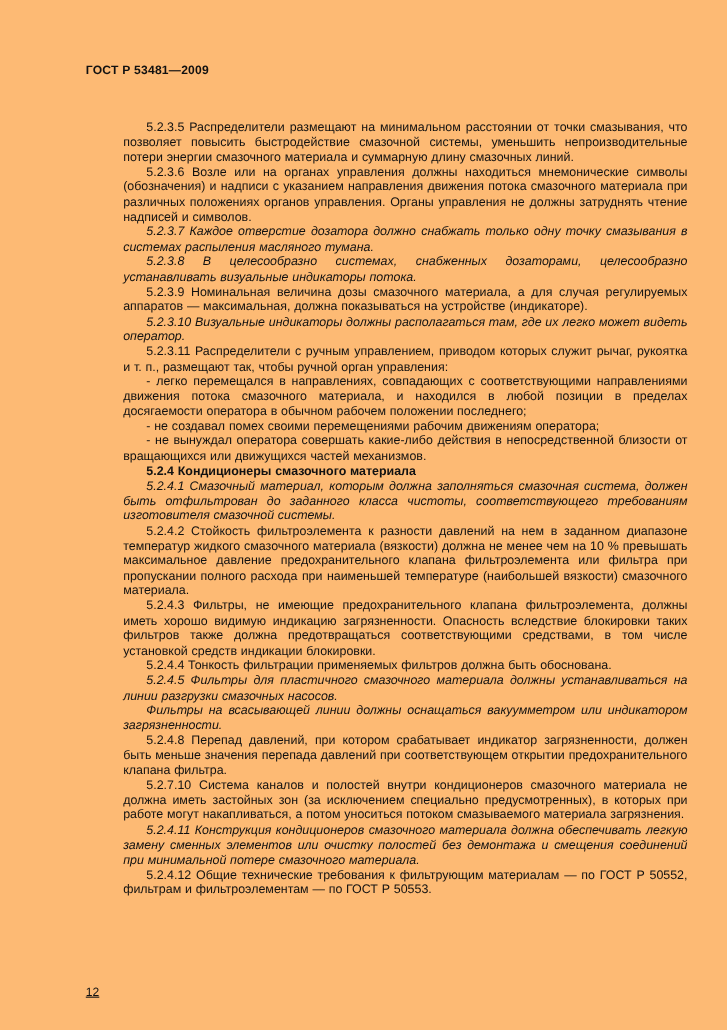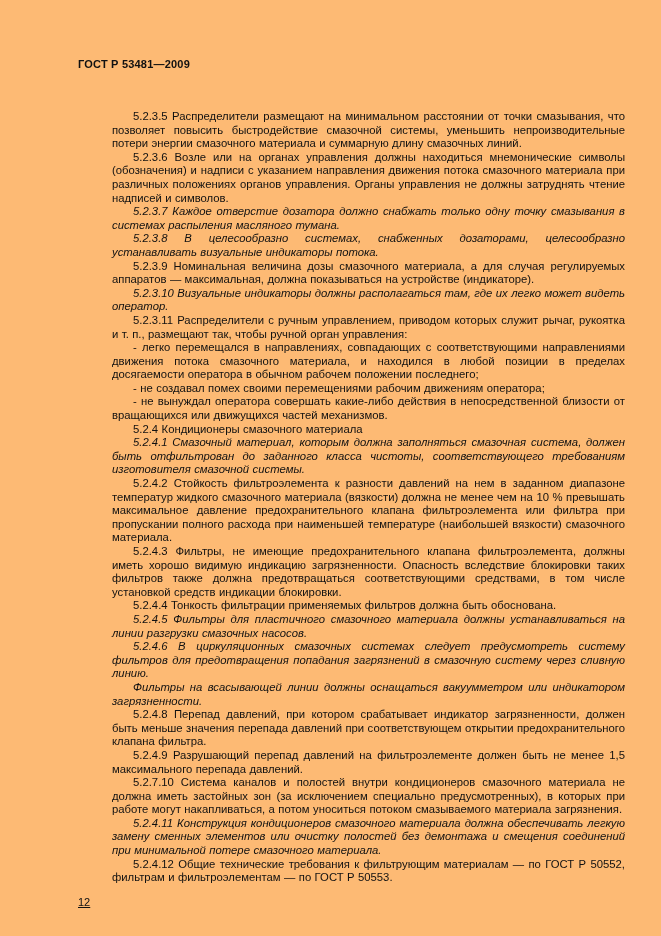--- a/index.html
+++ b/index.html
@@ -39,21 +39,21 @@
   .para {
     margin: 0;
     text-align: justify;
     text-indent: 21px;
     word-spacing: 0.3px;
   }
   .para.italic {
     font-style: italic;
   }
   .para.bold {
-    font-weight: normal;
+    font-weight: bold;
   }
   .page-number {
     position: absolute;
     top: 896px;
     left: 78px;
     font-size: 11px;
     text-decoration: underline;
   }
 </style>
 </head>
@@ -72,23 +72,21 @@
       <p class="para normal">5.2.3.11 Распределители с ручным управлением, приводом которых служит рычаг, рукоятка и т. п., размещают так, чтобы ручной орган управления:</p>
       <p class="para normal">- легко перемещался в направлениях, совпадающих с соответствующими направлениями движения потока смазочного материала, и находился в любой позиции в пределах досягаемости оператора в обычном рабочем положении последнего;</p>
       <p class="para normal">- не создавал помех своими перемещениями рабочим движениям оператора;</p>
       <p class="para normal">- не вынуждал оператора совершать какие-либо действия в непосредственной близости от вращающихся или движущихся частей механизмов.</p>
       <p class="para bold">5.2.4 Кондиционеры смазочного материала</p>
       <p class="para italic">5.2.4.1 Смазочный материал, которым должна заполняться смазочная система, должен быть отфильтрован до заданного класса чистоты, соответствующего требованиям изготовителя смазочной системы.</p>
       <p class="para normal">5.2.4.2 Стойкость фильтроэлемента к разности давлений на нем в заданном диапазоне температур жидкого смазочного материала (вязкости) должна не менее чем на 10 % превышать максимальное давление предохранительного клапана фильтроэлемента или фильтра при пропускании полного расхода при наименьшей температуре (наибольшей вязкости) смазочного материала.</p>
       <p class="para normal">5.2.4.3 Фильтры, не имеющие предохранительного клапана фильтроэлемента, должны иметь хорошо видимую индикацию загрязненности. Опасность вследствие блокировки таких фильтров также должна предотвращаться соответствующими средствами, в том числе установкой средств индикации блокировки.</p>
       <p class="para normal">5.2.4.4 Тонкость фильтрации применяемых фильтров должна быть обоснована.</p>
       <p class="para italic">5.2.4.5 Фильтры для пластичного смазочного материала должны устанавливаться на линии разгрузки смазочных насосов.</p>
-      <p class="para italic">5.2.4.6 В циркуляционных смазочных системах следует предусмотреть систему фильтров для предотвращения попадания загрязнений в смазочную систему через сливную линию.</p>
       <p class="para italic">Фильтры на всасывающей линии должны оснащаться вакуумметром или индикатором загрязненности.</p>
       <p class="para normal">5.2.4.8 Перепад давлений, при котором срабатывает индикатор загрязненности, должен быть меньше значения перепада давлений при соответствующем открытии предохранительного клапана фильтра.</p>
-      <p class="para normal">5.2.4.9 Разрушающий перепад давлений на фильтроэлементе должен быть не менее 1,5 максимального перепада давлений.</p>
       <p class="para normal">5.2.7.10 Система каналов и полостей внутри кондиционеров смазочного материала не должна иметь застойных зон (за исключением специально предусмотренных), в которых при работе могут накапливаться, а потом уноситься потоком смазываемого материала загрязнения.</p>
       <p class="para italic">5.2.4.11 Конструкция кондиционеров смазочного материала должна обеспечивать легкую замену сменных элементов или очистку полостей без демонтажа и смещения соединений при минимальной потере смазочного материала.</p>
       <p class="para normal">5.2.4.12 Общие технические требования к фильтрующим материалам — по ГОСТ Р 50552, фильтрам и фильтроэлементам — по ГОСТ Р 50553.</p>
     </div>
 
   <div class="page-number">12</div>
 </div>
 
 </body></html>

